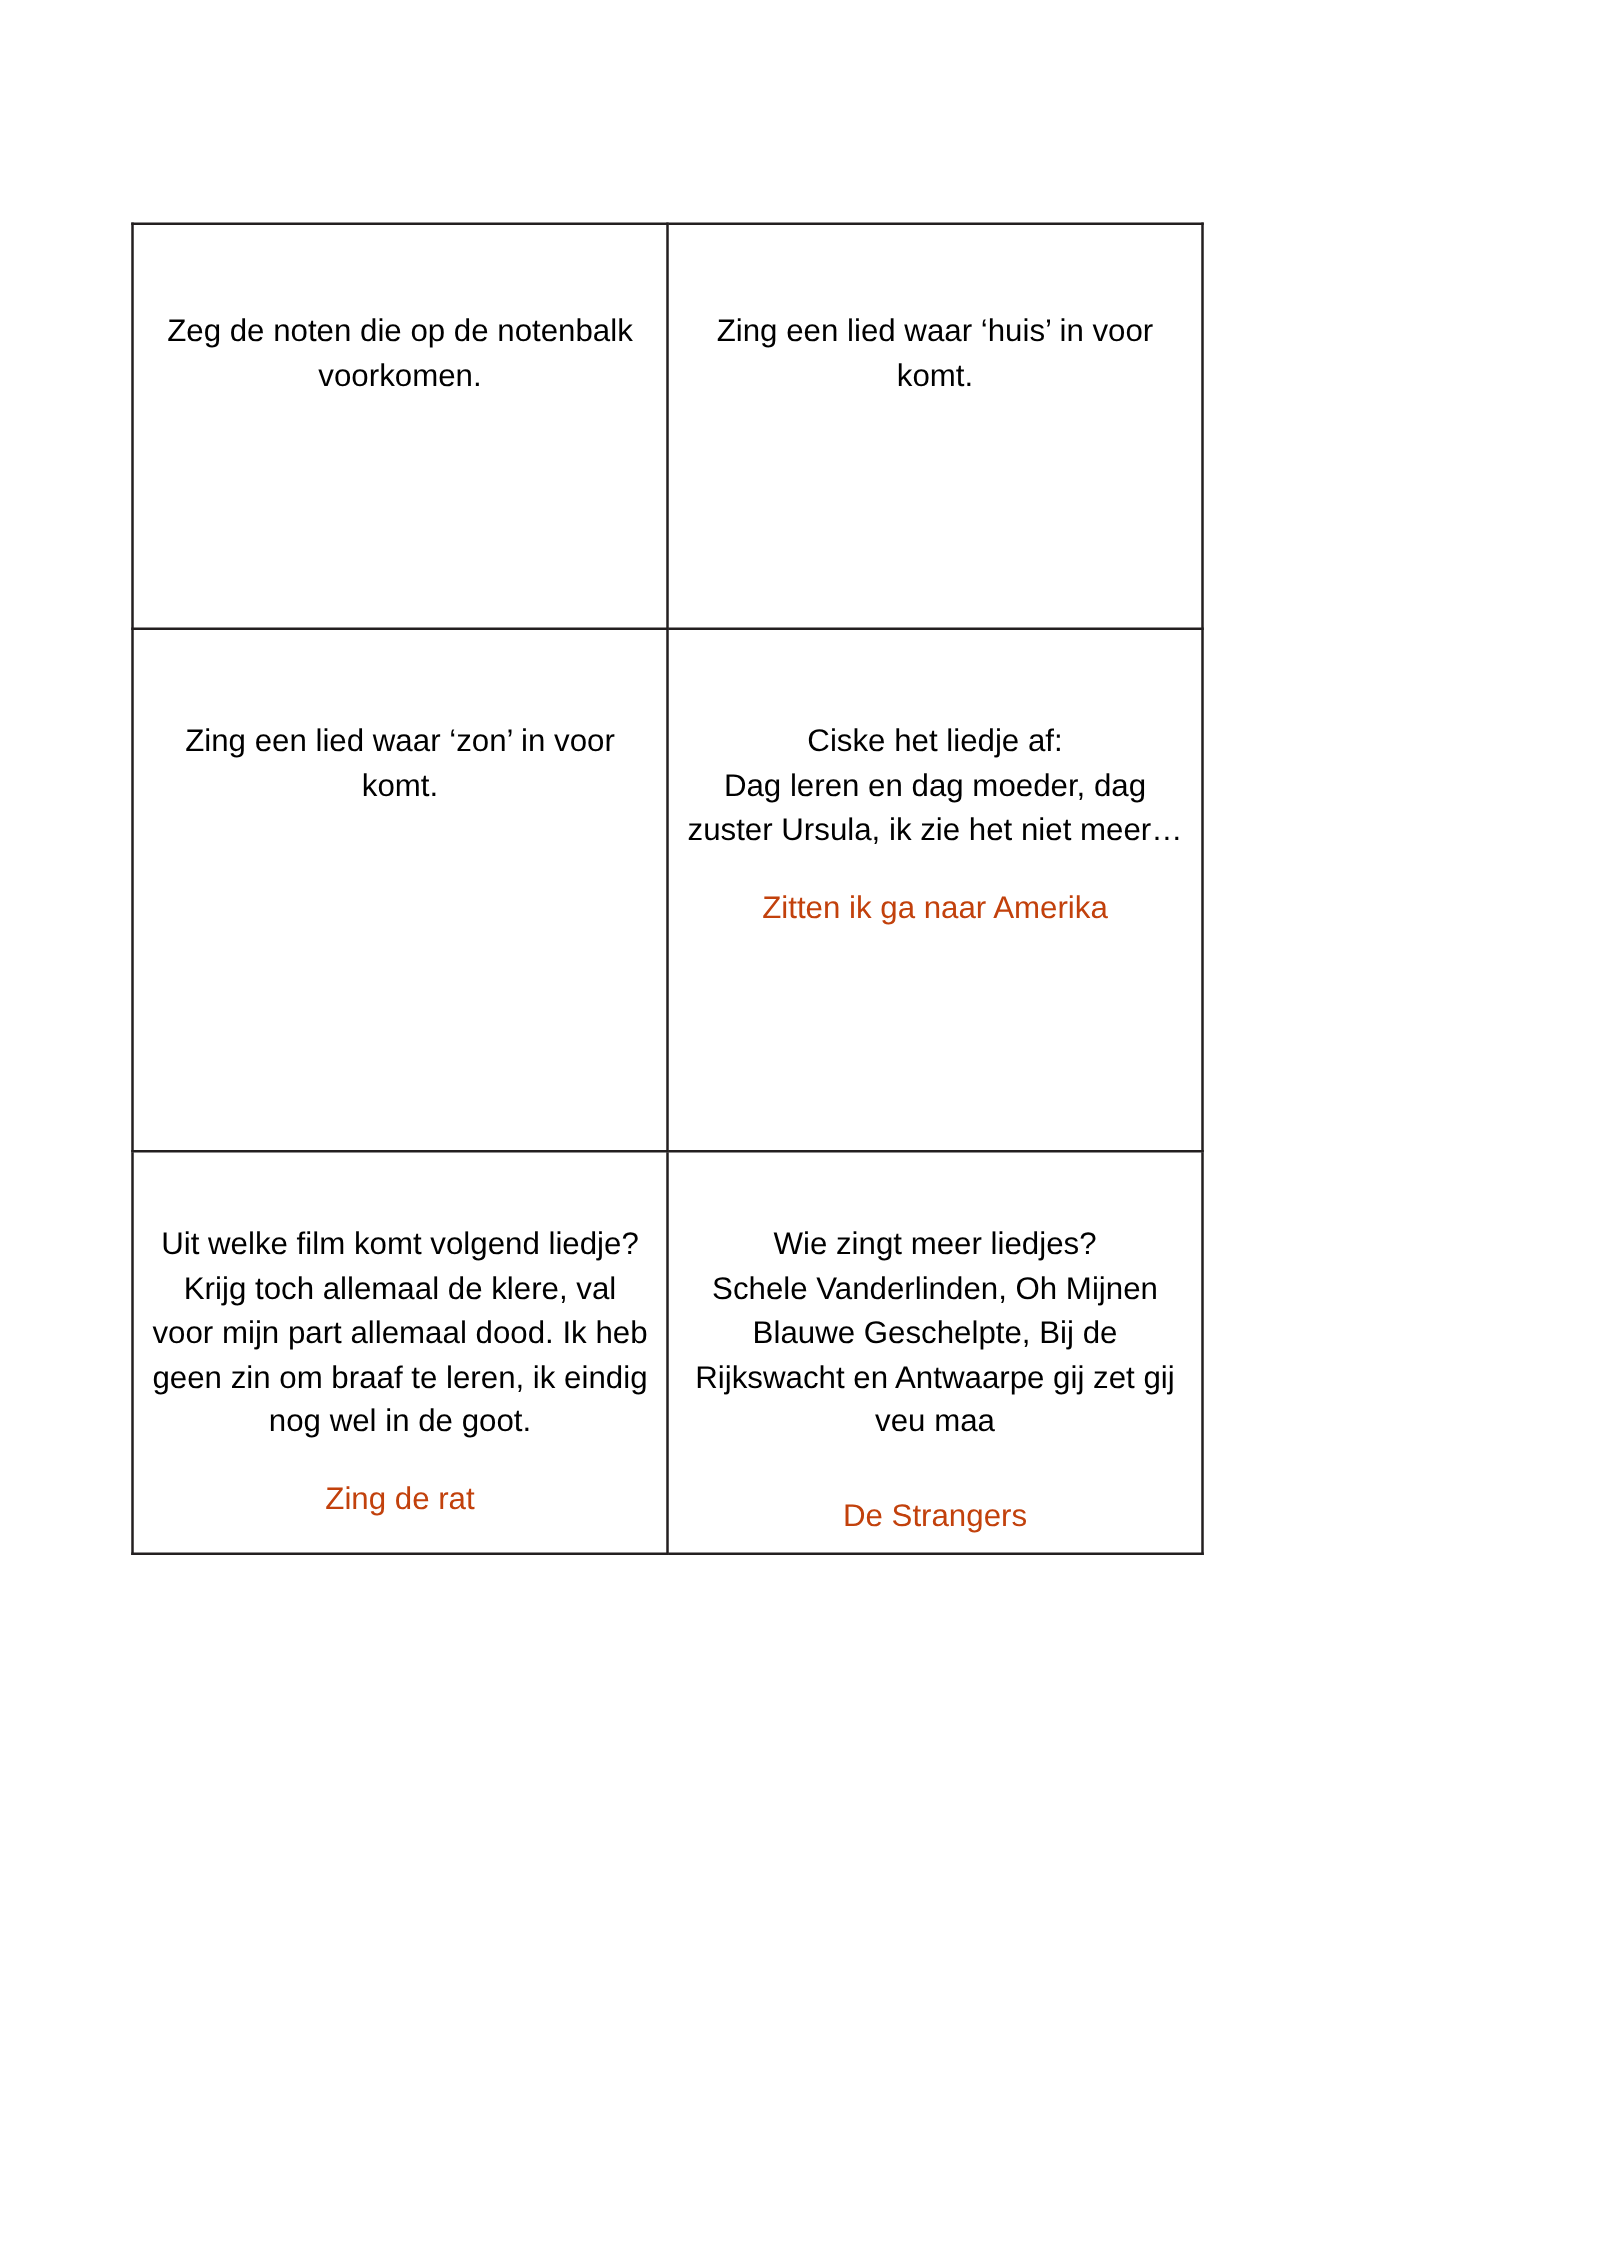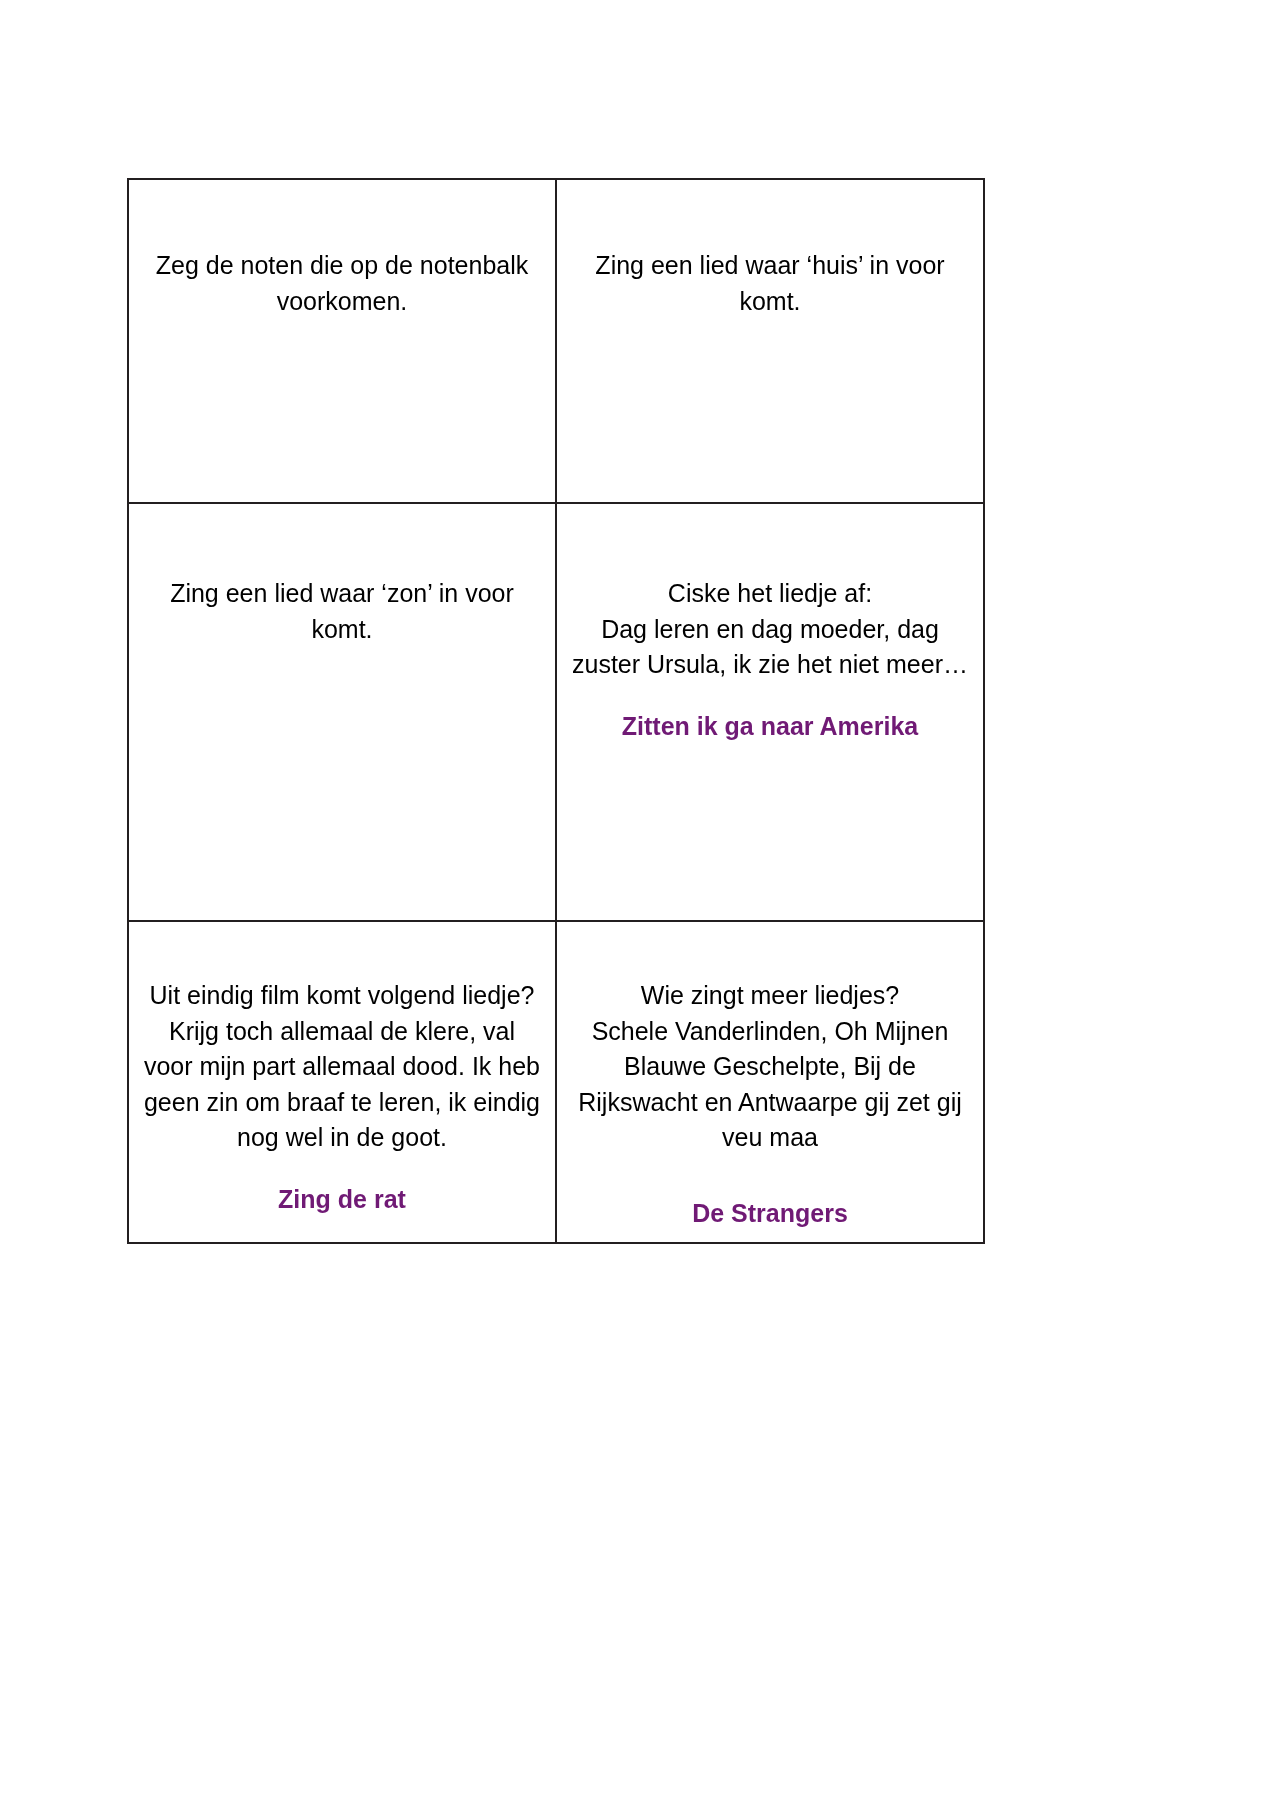--- a/index.html
+++ b/index.html
@@ -20,21 +20,21 @@
     position: absolute;
     left: 0;
     top: 0;
     width: 1280px;
     height: 1810px;
     background: #ffffff;
   }
 
   .quiz-table {
     position: absolute;
-    left: 127px;
+    left: 105px;
     top: 178px;
     width: 858px;
     border-collapse: collapse;
     table-layout: fixed;
   }
 
   .quiz-table td {
     border: 2px solid #231f20;
     vertical-align: top;
     padding: 0;
@@ -58,22 +58,22 @@
     font-weight: normal;
     color: #000000;
     font-family: "Liberation Sans", sans-serif;
   }
 
   .answer {
     margin: 0;
     text-align: center;
     font-size: 25px;
     line-height: 1.42;
-    font-weight: bold;
-    color: #701a75;
+    font-weight: normal;
+    color: #c2410c;
     font-family: "Liberation Sans", sans-serif;
   }
 
   .gap-small { height: 26px; }
   .gap-medium { height: 40px; }
 </style>
 </head>
 <body>
 
 <div class="page">
@@ -106,21 +106,21 @@
             <p class="prompt">Dag leren en dag moeder, dag zuster Ursula, ik zie het niet meer…</p>
             <div class="gap-small"></div>
             <p class="answer">Zitten ik ga naar Amerika</p>
           </div>
         </td>
       </tr>
 
       <tr class="row-3">
         <td>
           <div class="cell-inner">
-            <p class="prompt">Uit eindig film komt volgend liedje?</p>
+            <p class="prompt">Uit welke film komt volgend liedje?</p>
             <p class="prompt">Krijg toch allemaal de klere, val voor mijn part allemaal dood. Ik heb geen zin om braaf te leren, ik eindig nog wel in de goot.</p>
             <div class="gap-small"></div>
             <p class="answer">Zing de rat</p>
           </div>
         </td>
         <td>
           <div class="cell-inner">
             <p class="prompt">Wie zingt meer liedjes?</p>
             <p class="prompt">Schele Vanderlinden, Oh Mijnen Blauwe Geschelpte, Bij de Rijkswacht en Antwaarpe gij zet gij veu maa</p>
             <div class="gap-medium"></div>

